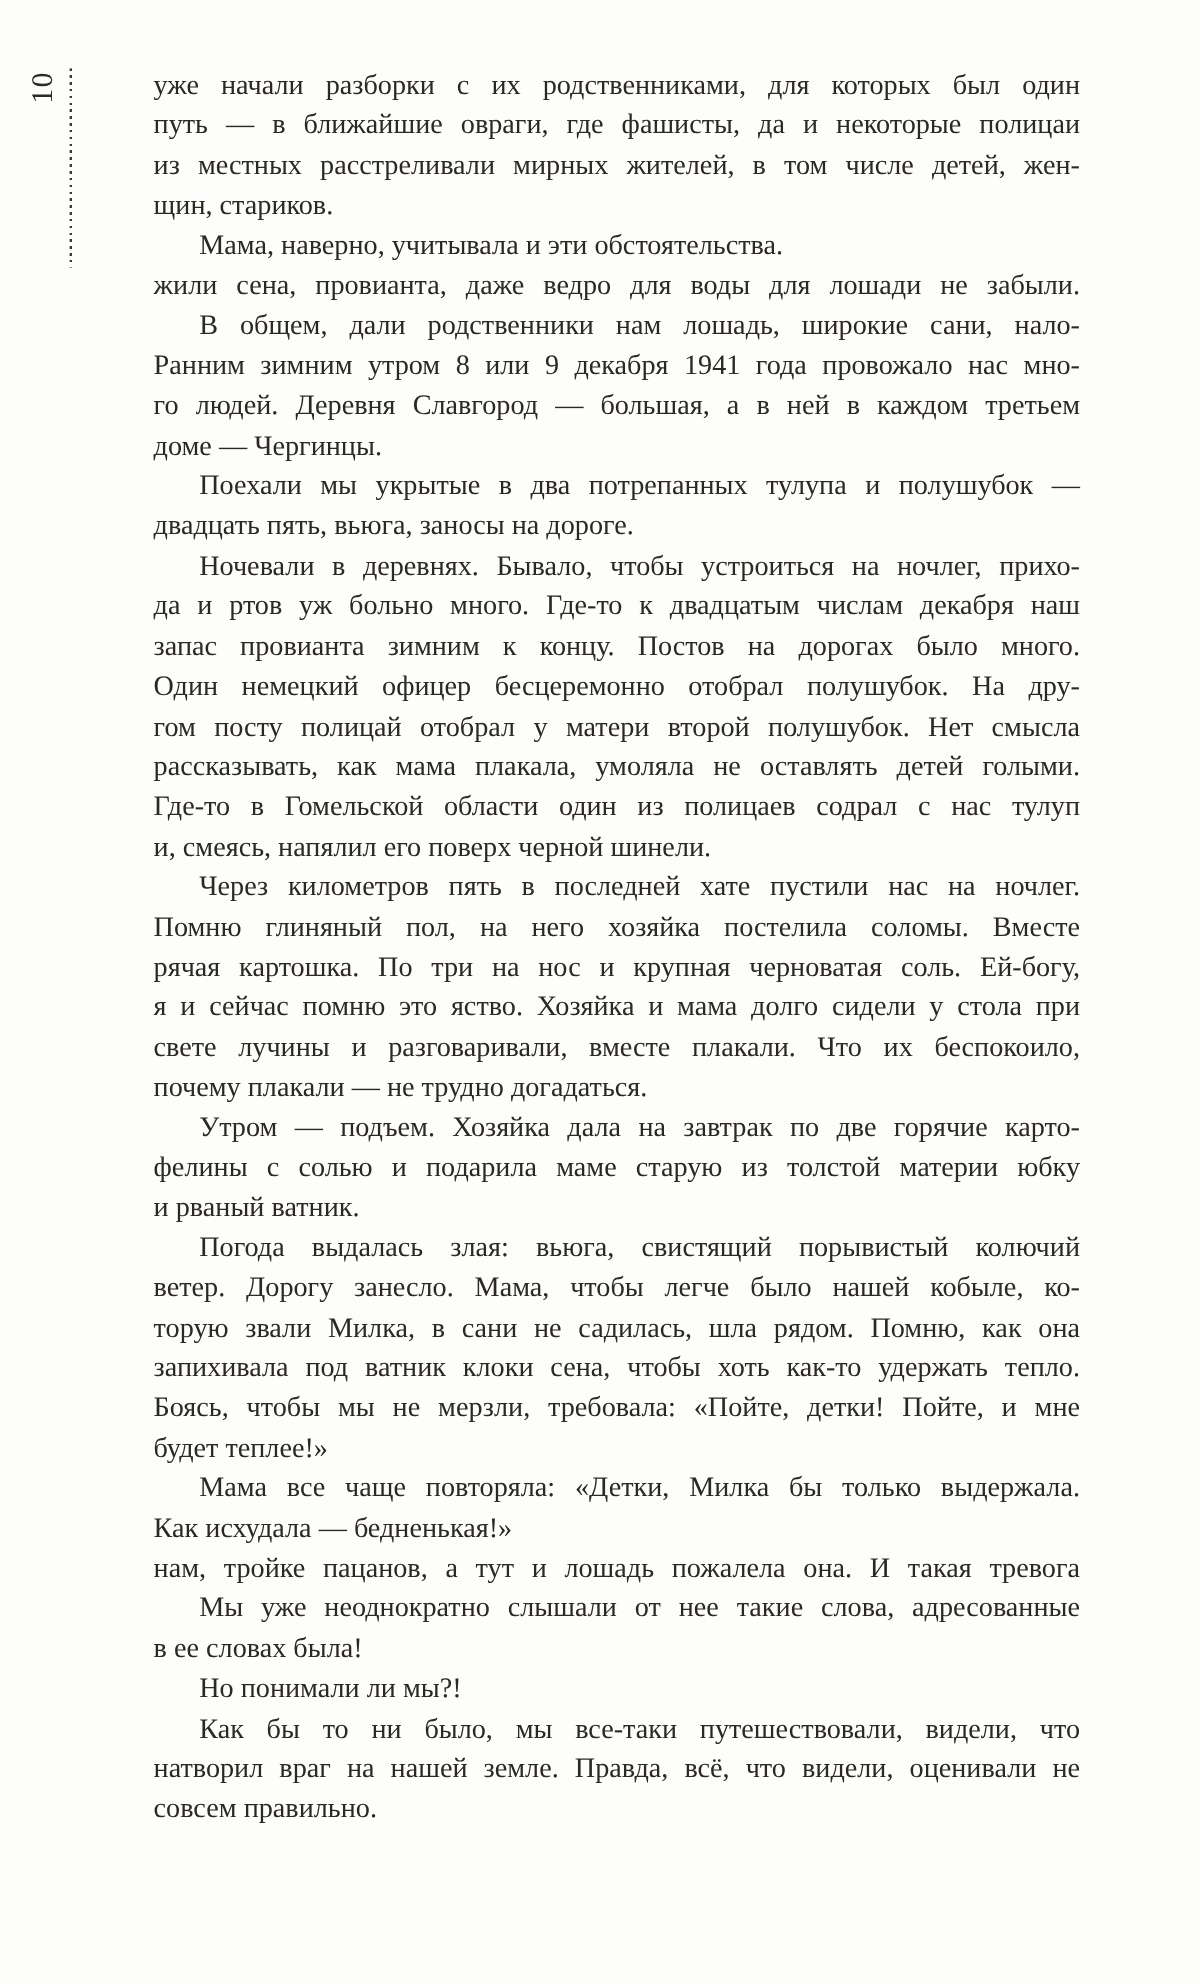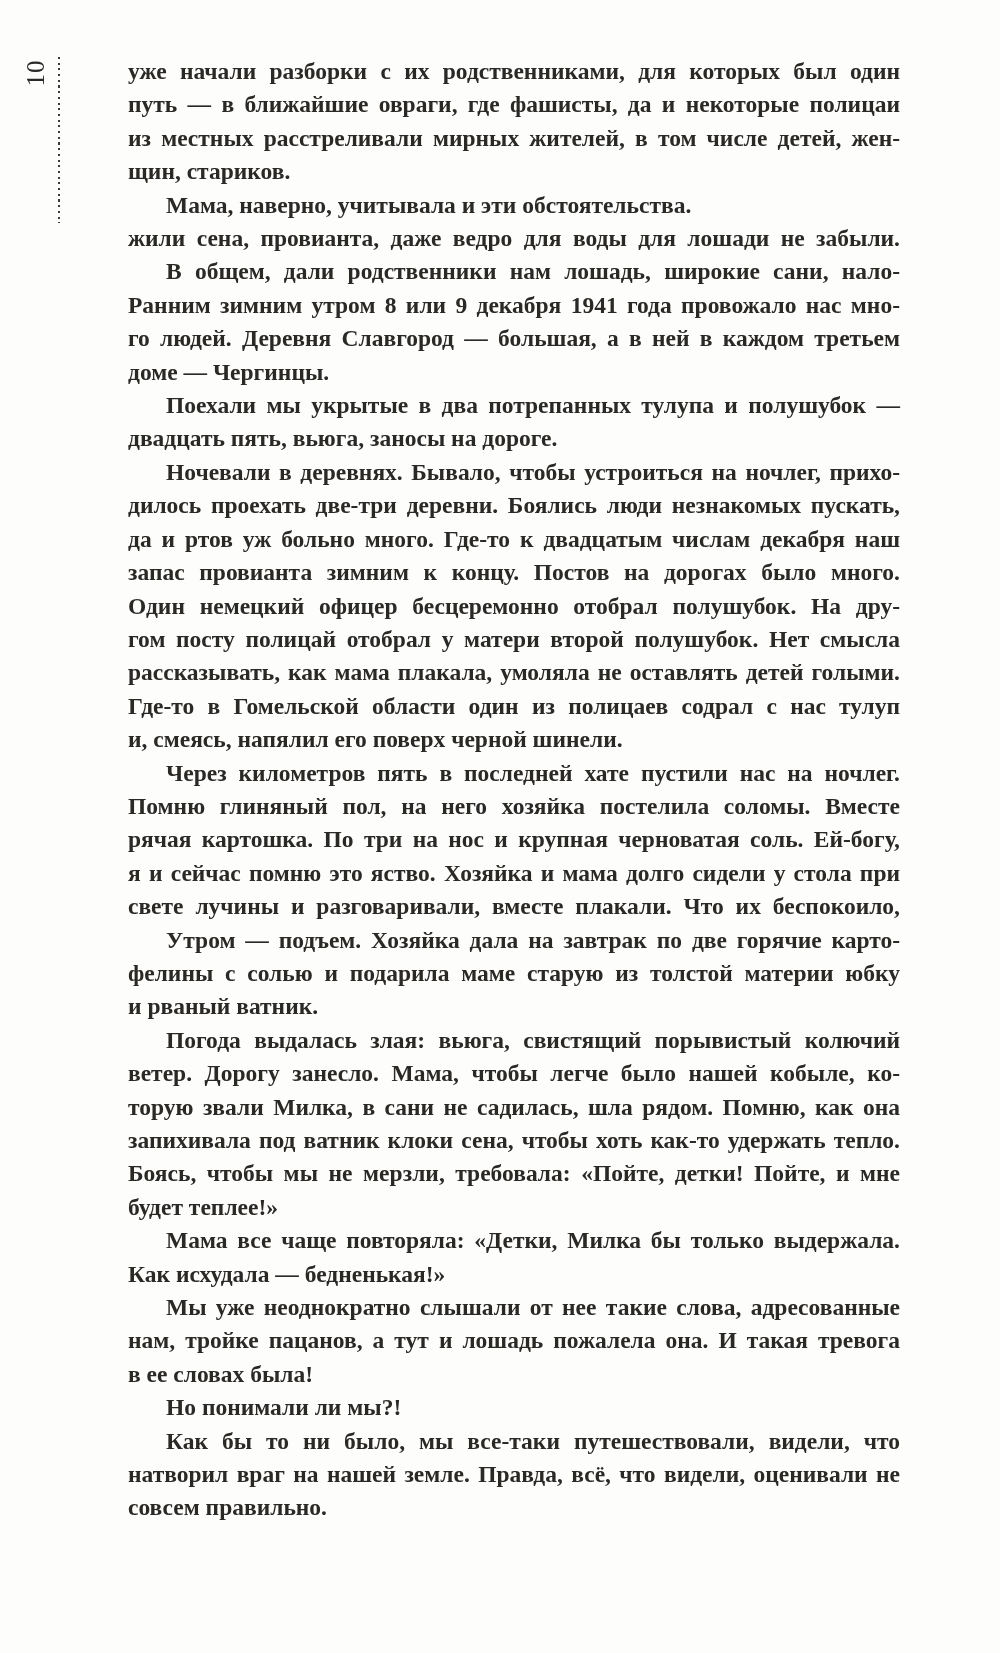--- a/index.html
+++ b/index.html
@@ -45,21 +45,20 @@
     width: 772px;
     font-size: 23.5px;
     line-height: 33.42px;
   }
   .line {
     text-align: justify;
     text-align-last: justify;
     white-space: normal;
     height: 33.42px;
     overflow: visible;
-    font-weight: bold;
   }
   .line.indent { text-indent: 38px; }
   .line.end { text-align: right; text-align-last: left; }
 </style>
 </head>
 <body>
 
 <div class="page">
   <div class="folio">10</div>
   <div class="dotted-rule"></div>
@@ -85,21 +84,20 @@
 
       <div class="line end">доме — Чергинцы.</div>
 
       <div class="line indent">Поехали мы укрытые в два потрепанных тулупа и полушубок —</div>
 
 
       <div class="line end">двадцать пять, вьюга, заносы на дороге.</div>
 
       <div class="line indent">Ночевали в деревнях. Бывало, чтобы устроиться на ночлег, прихо-</div>
 
-      <div class="line">дилось проехать две-три деревни. Боялись люди незнакомых пускать,</div>
 
       <div class="line">да и ртов уж больно много. Где-то к двадцатым числам декабря наш</div>
 
       <div class="line">запас провианта зимним к концу. Постов на дорогах было много.</div>
 
       <div class="line">Один немецкий офицер бесцеремонно отобрал полушубок. На дру-</div>
 
       <div class="line">гом посту полицай отобрал у матери второй полушубок. Нет смысла</div>
 
       <div class="line">рассказывать, как мама плакала, умоляла не оставлять детей голыми.</div>
@@ -112,20 +110,21 @@
 
       <div class="line">Помню глиняный пол, на него хозяйка постелила соломы. Вместе</div>
 
 
       <div class="line">рячая картошка. По три на нос и крупная черноватая соль. Ей-богу,</div>
 
       <div class="line">я и сейчас помню это яство. Хозяйка и мама долго сидели у стола при</div>
 
       <div class="line">свете лучины и разговаривали, вместе плакали. Что их беспокоило,</div>
 
+      <div class="line end">почему плакали — не трудно догадаться.</div>
 
       <div class="line indent">Утром — подъем. Хозяйка дала на завтрак по две горячие карто-</div>
 
       <div class="line">фелины с солью и подарила маме старую из толстой материи юбку</div>
 
       <div class="line end">и рваный ватник.</div>
 
       <div class="line indent">Погода выдалась злая: вьюга, свистящий порывистый колючий</div>
 
       <div class="line">ветер. Дорогу занесло. Мама, чтобы легче было нашей кобыле, ко-</div>
@@ -135,23 +134,23 @@
       <div class="line">запихивала под ватник клоки сена, чтобы хоть как-то удержать тепло.</div>
 
       <div class="line">Боясь, чтобы мы не мерзли, требовала: «Пойте, детки! Пойте, и мне</div>
 
       <div class="line end">будет теплее!»</div>
 
       <div class="line indent">Мама все чаще повторяла: «Детки, Милка бы только выдержала.</div>
 
       <div class="line end">Как исхудала — бедненькая!»</div>
 
+      <div class="line">нам, тройке пацанов, а тут и лошадь пожалела она. И такая тревога</div>
+
       <div class="line indent">Мы уже неоднократно слышали от нее такие слова, адресованные</div>
-
-      <div class="line">нам, тройке пацанов, а тут и лошадь пожалела она. И такая тревога</div>
 
       <div class="line end">в ее словах была!</div>
 
       <div class="line indent end">Но понимали ли мы?!</div>
 
       <div class="line indent">Как бы то ни было, мы все-таки путешествовали, видели, что</div>
 
       <div class="line">натворил враг на нашей земле. Правда, всё, что видели, оценивали не</div>
 
       <div class="line end">совсем правильно.</div>

